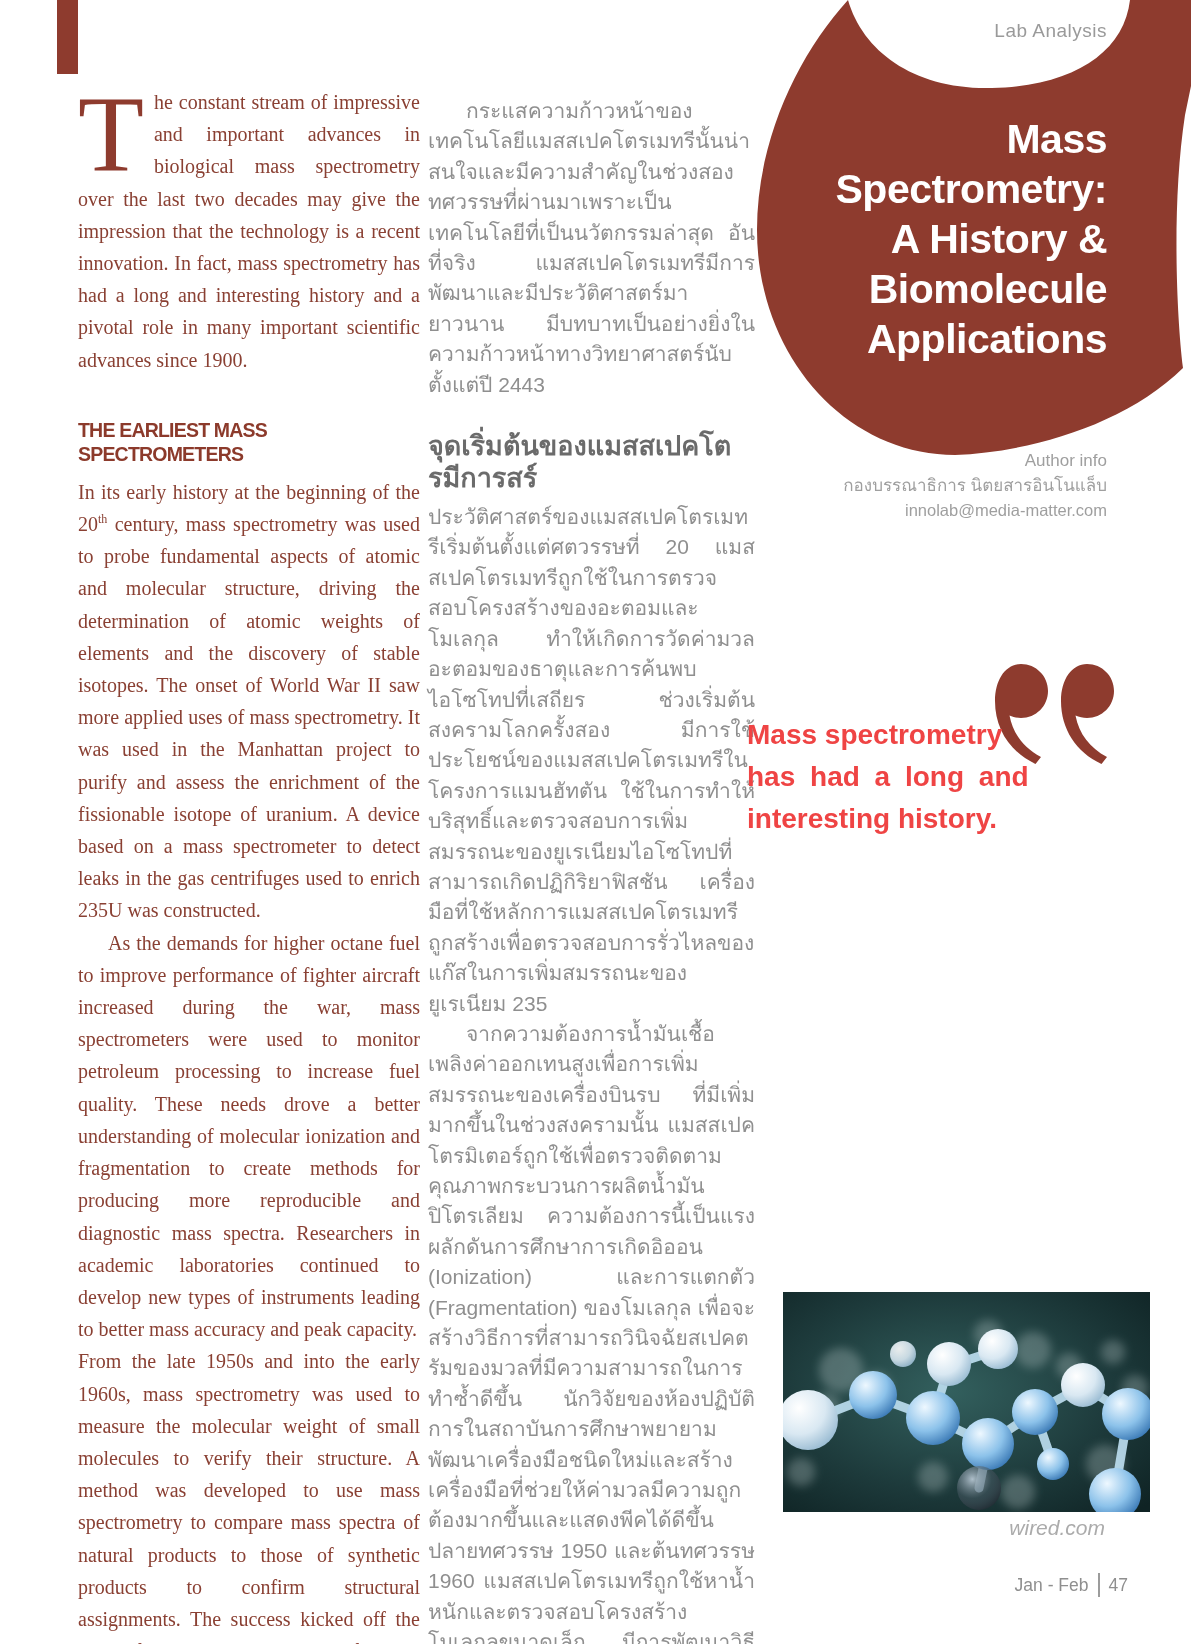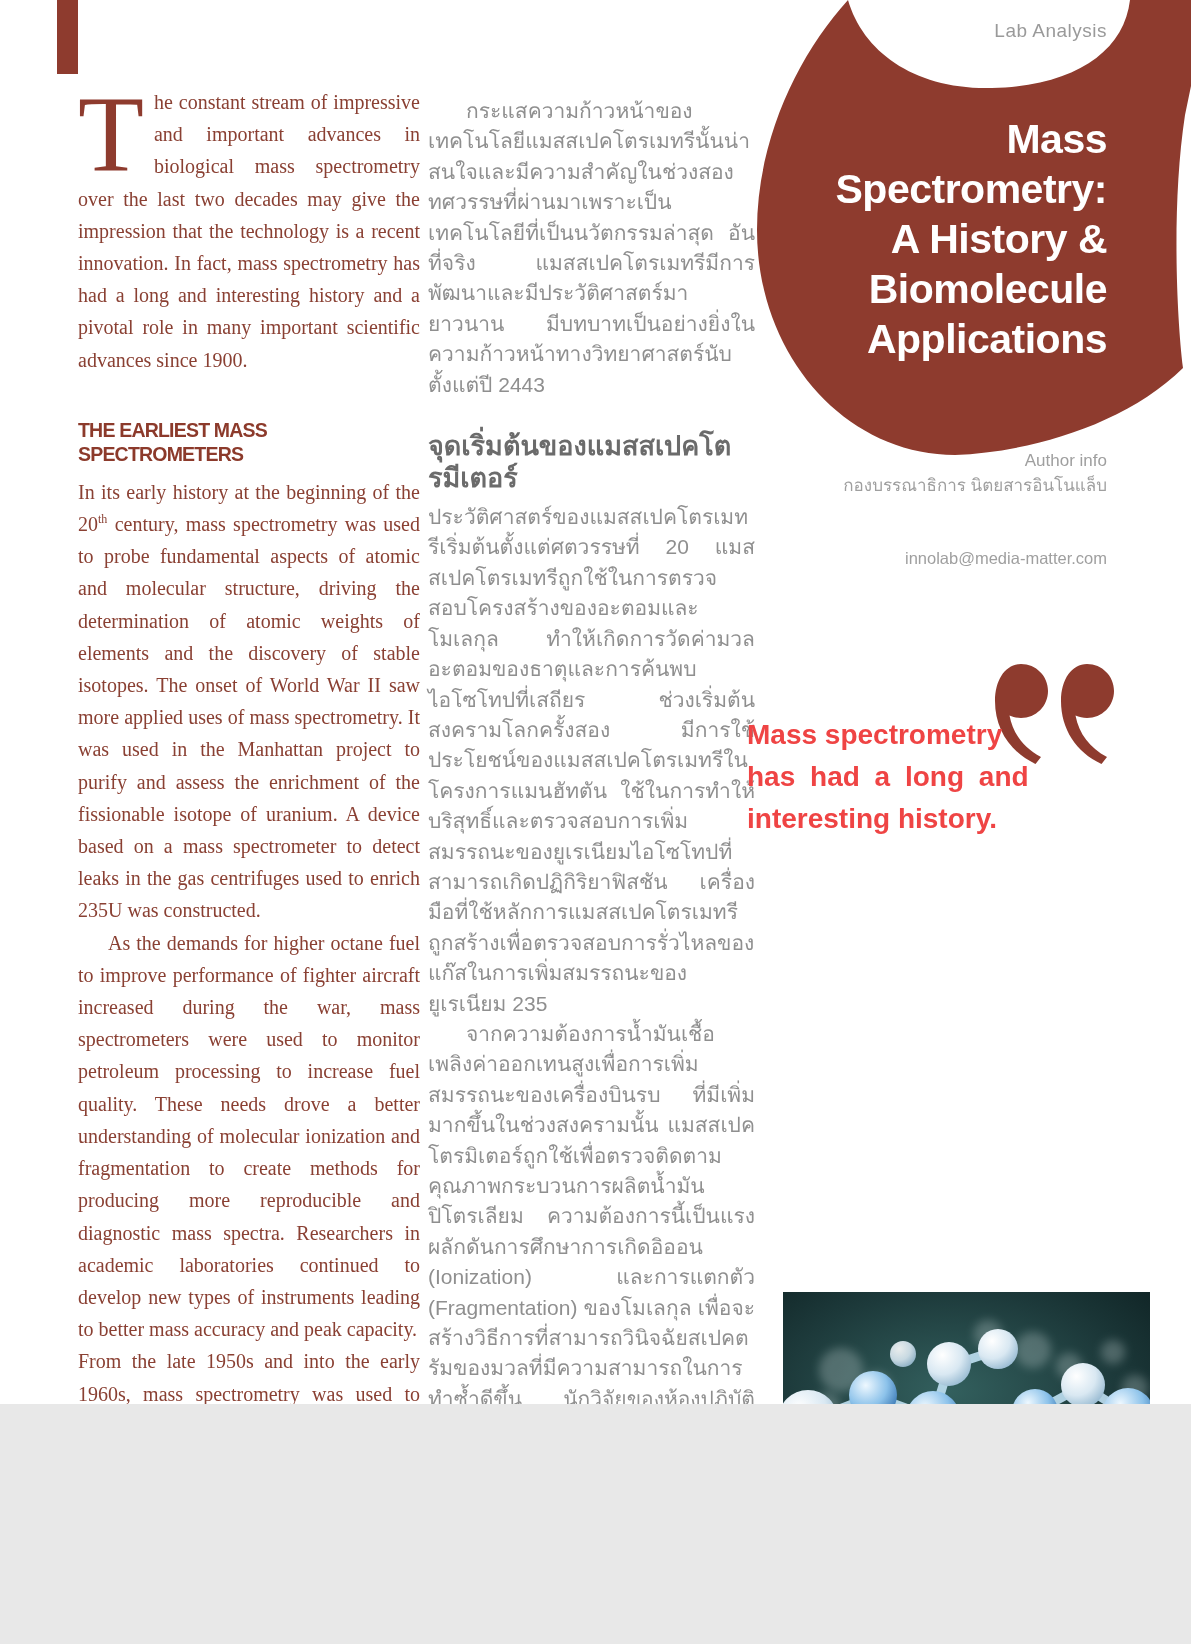--- a/index.html
+++ b/index.html
@@ -1,37 +1,37 @@
 <!DOCTYPE html>
 <html><head>
 <meta charset="utf-8">
 <style>
   html,body{margin:0;padding:0;background:#e8e8e8;}
   .page{
-    position:relative;width:1191px;height:1404px;margin:0 auto;
+    position:relative;width:1191px;height:1644px;margin:0 auto;
     background:#ffffff;overflow:hidden;
     font-family:"Liberation Sans","DejaVu Sans",sans-serif;
   }
   
   .corner-bar{position:absolute;left:57px;top:0;width:21px;height:74px;background:#8e3b2e;}
   
   .blob-svg{position:absolute;left:730px;top:0;width:461px;height:470px;}
   .lab-tag{
     position:absolute;left:807px;top:20px;width:300px;text-align:right;
     font-size:19px;color:#9a9a9a;letter-spacing:.5px;
   }
   .headline{
     position:absolute;left:757px;top:94px;width:350px;text-align:right;
     color:#ffffff;font-weight:bold;font-size:41px;line-height:50px;letter-spacing:-.5px;margin-top:20px;
   }
   .author{
     position:absolute;left:757px;top:448px;width:350px;text-align:right;
     color:#9f9f9f;font-size:17px;line-height:25px;
   }
-  .author .email{font-size:16.5px;margin-top:48px;}
+  .author .email{font-size:16.5px;}
   
   .col-en{
     position:absolute;left:78px;top:86px;width:342px;
     font-family:"Liberation Serif","DejaVu Serif",serif;
     color:#8a4033;font-size:20px;line-height:32.2px;text-align:justify;
   }
   .col-en p{margin:0;}
   .dropcap{
     float:left;font-size:108px;line-height:84px;padding:6px 10px 0 0;
     color:#8e3b2e;font-family:"Liberation Serif","DejaVu Serif",serif;
@@ -114,21 +114,21 @@
   <div class="col-en">
     <p><span class="dropcap">T</span><span>he constant stream of impressive and important advances in biological mass spectrometry over the last two decades may give the impression that the technology is a recent innovation. In fact, mass spectrometry has had a long and interesting history and a pivotal role in many important scientific advances since 1900.</span></p>
     <div class="en-h tight">THE EARLIEST MASS SPECTROMETERS</div>
     <p><span>In its early history at the beginning of the 20</span><sup>th</sup><span> century, mass spectrometry was used to probe fundamental aspects of atomic and molecular structure, driving the determination of atomic weights of elements and the discovery of stable isotopes. The onset of World War II saw more applied uses of mass spectrometry. It was used in the Manhattan project to purify and assess the enrichment of the fissionable isotope of uranium. A device based on a mass spectrometer to detect leaks in the gas centrifuges used to enrich 235U was constructed.</span></p>
     <p class="p-indent">As the demands for higher octane fuel to improve performance of fighter aircraft increased during the war, mass spectrometers were used to monitor petroleum processing to increase fuel quality. These needs drove a better understanding of molecular ionization and fragmentation to create methods for producing more reproducible and diagnostic mass spectra. Researchers in academic laboratories continued to develop new types of instruments leading to better mass accuracy and peak capacity.</p>
     <p>From the late 1950s and into the early 1960s, mass spectrometry was used to measure the molecular weight of small molecules to verify their structure. A method was developed to use mass spectrometry to compare mass spectra of natural products to those of synthetic products to confirm structural assignments. The success kicked off the use of mass spectrometers for the characterization of small molecules and</p>
   </div>
 
   <div class="col-th">
     <p class="p-indent-th">กระแสความก้าวหน้าของเทคโนโลยีแมสสเปคโตรเมทรีนั้นน่าสนใจและมีความสำคัญในช่วงสองทศวรรษที่ผ่านมาเพราะเป็นเทคโนโลยีที่เป็นนวัตกรรมล่าสุด อันที่จริง แมสสเปคโตรเมทรีมีการพัฒนาและมีประวัติศาสตร์มายาวนาน มีบทบาทเป็นอย่างยิ่งในความก้าวหน้าทางวิทยาศาสตร์นับตั้งแต่ปี 2443</p>
-    <div class="th-h">จุดเริ่มต้นของแมสสเปคโตรมีเตอร์</div>
+    <div class="th-h">จุดเริ่มต้นของแมสสเปคโตรมีการสร์</div>
     <p>ประวัติศาสตร์ของแมสสเปคโตรเมทรีเริ่มต้นตั้งแต่ศตวรรษที่ 20 แมสสเปคโตรเมทรีถูกใช้ในการตรวจสอบโครงสร้างของอะตอมและโมเลกุล ทำให้เกิดการวัดค่ามวลอะตอมของธาตุและการค้นพบไอโซโทปที่เสถียร ช่วงเริ่มต้นสงครามโลกครั้งสอง มีการใช้ประโยชน์ของแมสสเปคโตรเมทรีในโครงการแมนฮัทตัน ใช้ในการทำให้บริสุทธิ์และตรวจสอบการเพิ่มสมรรถนะของยูเรเนียมไอโซโทปที่สามารถเกิดปฏิกิริยาฟิสชัน เครื่องมือที่ใช้หลักการแมสสเปคโตรเมทรีถูกสร้างเพื่อตรวจสอบการรั่วไหลของแก๊สในการเพิ่มสมรรถนะของยูเรเนียม 235</p>
     <p class="p-indent-th">จากความต้องการน้ำมันเชื้อเพลิงค่าออกเทนสูงเพื่อการเพิ่มสมรรถนะของเครื่องบินรบ ที่มีเพิ่มมากขึ้นในช่วงสงครามนั้น แมสสเปคโตรมิเตอร์ถูกใช้เพื่อตรวจติดตามคุณภาพกระบวนการผลิตน้ำมันปิโตรเลียม ความต้องการนี้เป็นแรงผลักดันการศึกษาการเกิดอิออน (Ionization) และการแตกตัว (Fragmentation) ของโมเลกุล เพื่อจะสร้างวิธีการที่สามารถวินิจฉัยสเปคตรัมของมวลที่มีความสามารถในการทำซ้ำดีขึ้น นักวิจัยของห้องปฏิบัติการในสถาบันการศึกษาพยายามพัฒนาเครื่องมือชนิดใหม่และสร้างเครื่องมือที่ช่วยให้ค่ามวลมีความถูกต้องมากขึ้นและแสดงพีคได้ดีขึ้น</p>
     <p>ปลายทศวรรษ 1950 และต้นทศวรรษ 1960 แมสสเปคโตรเมทรีถูกใช้หาน้ำหนักและตรวจสอบโครงสร้างโมเลกุลขนาดเล็ก มีการพัฒนาวิธีแมสสเปคโตรเมทรีเพื่อเปรียบเทียบสเปคตรัมของมวลของผลิตภัณฑ์ธรรมชาติกับผลิตภัณฑ์ที่สังเคราะห์ขึ้น เพื่อยืนยันโครงสร้าง ความสำเร็จนี้เป็นจุดเริ่มต้นในการใช้แมสสเปคโตรมิเตอร์ในการระบุลักษณะของโมเลกุลขนาดเล็กและผลิตภัณฑ์ธรรรมชาติซึ่งใช้กันมาจนถึงปัจจุบัน เทคโนโลยีการสร้างอิออน</p>
   </div>
 
   <svg class="quote-marks" viewBox="0 0 122 100" aria-hidden="true">
     <g fill="#8e3b2e">
       <path d="M28,0 C43,0 55,12 55,27 C55,42 43,54 28,54 C24,54 20,53 16.5,51.5 C20,70 31,84 48,93 L42.5,100 C17,88 2,65 2,37 C2,15 13,0 28,0 Z"></path>
       <path d="M94,0 C109,0 121,12 121,27 C121,42 109,54 94,54 C90,54 86,53 82.5,51.5 C86,70 97,84 114,93 L108.5,100 C83,88 68,65 68,37 C68,15 79,0 94,0 Z"></path>
     </g>

